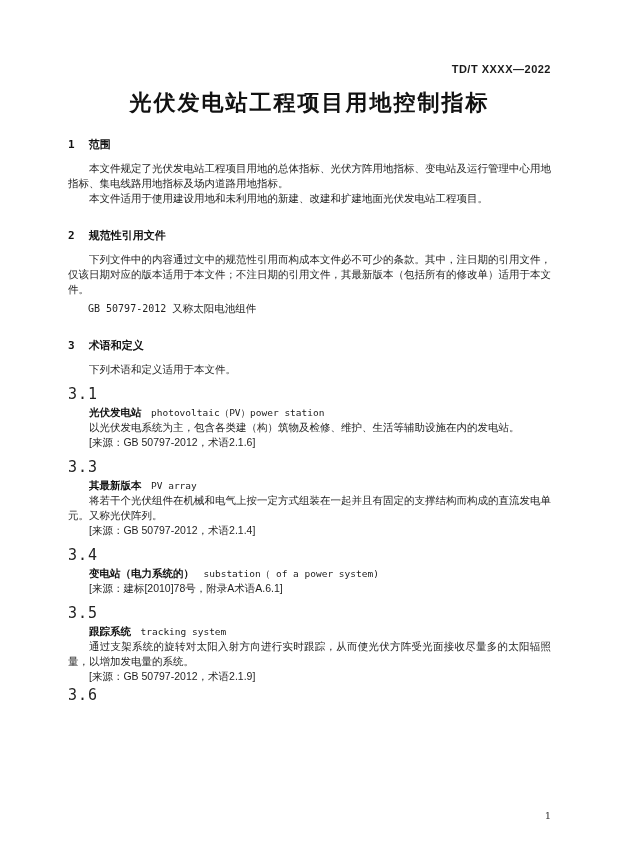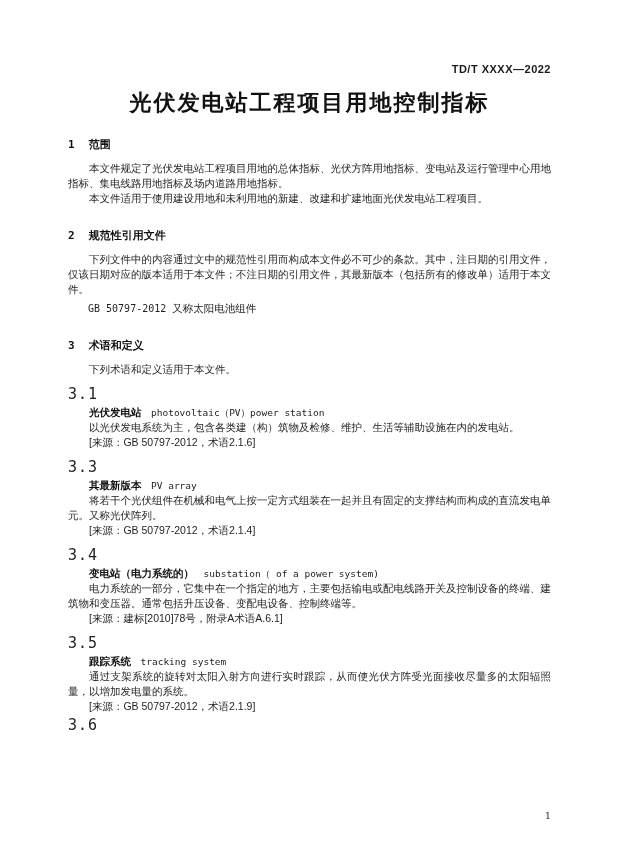--- a/index.html
+++ b/index.html
@@ -157,21 +157,20 @@
         </div>
         <p class="para">将若干个光伏组件在机械和电气上按一定方式组装在一起并且有固定的支撑结构而构成的直流发电单元。又称光伏阵列。</p>
         <div class="src-line">[来源：GB 50797-2012，术语2.1.4]</div>
       </div>
 
       <div>
         <div class="term-num">3.4</div>
         <div class="term-name">
           <span class="zh">变电站（电力系统的）</span><span class="en">substation（ of a power system)</span>
         </div>
-        <p class="para">电力系统的一部分，它集中在一个指定的地方，主要包括输电或配电线路开关及控制设备的终端、建筑物和变压器。通常包括升压设备、变配电设备、控制终端等。</p>
         <div class="src-line">[来源：建标[2010]78号，附录A术语A.6.1]</div>
       </div>
 
       <div>
         <div class="term-num">3.5</div>
         <div class="term-name">
           <span class="zh">跟踪系统</span><span class="en">tracking system</span>
         </div>
         <p class="para">通过支架系统的旋转对太阳入射方向进行实时跟踪，从而使光伏方阵受光面接收尽量多的太阳辐照量，以增加发电量的系统。</p>
         <div class="src-line">[来源：GB 50797-2012，术语2.1.9]</div>

